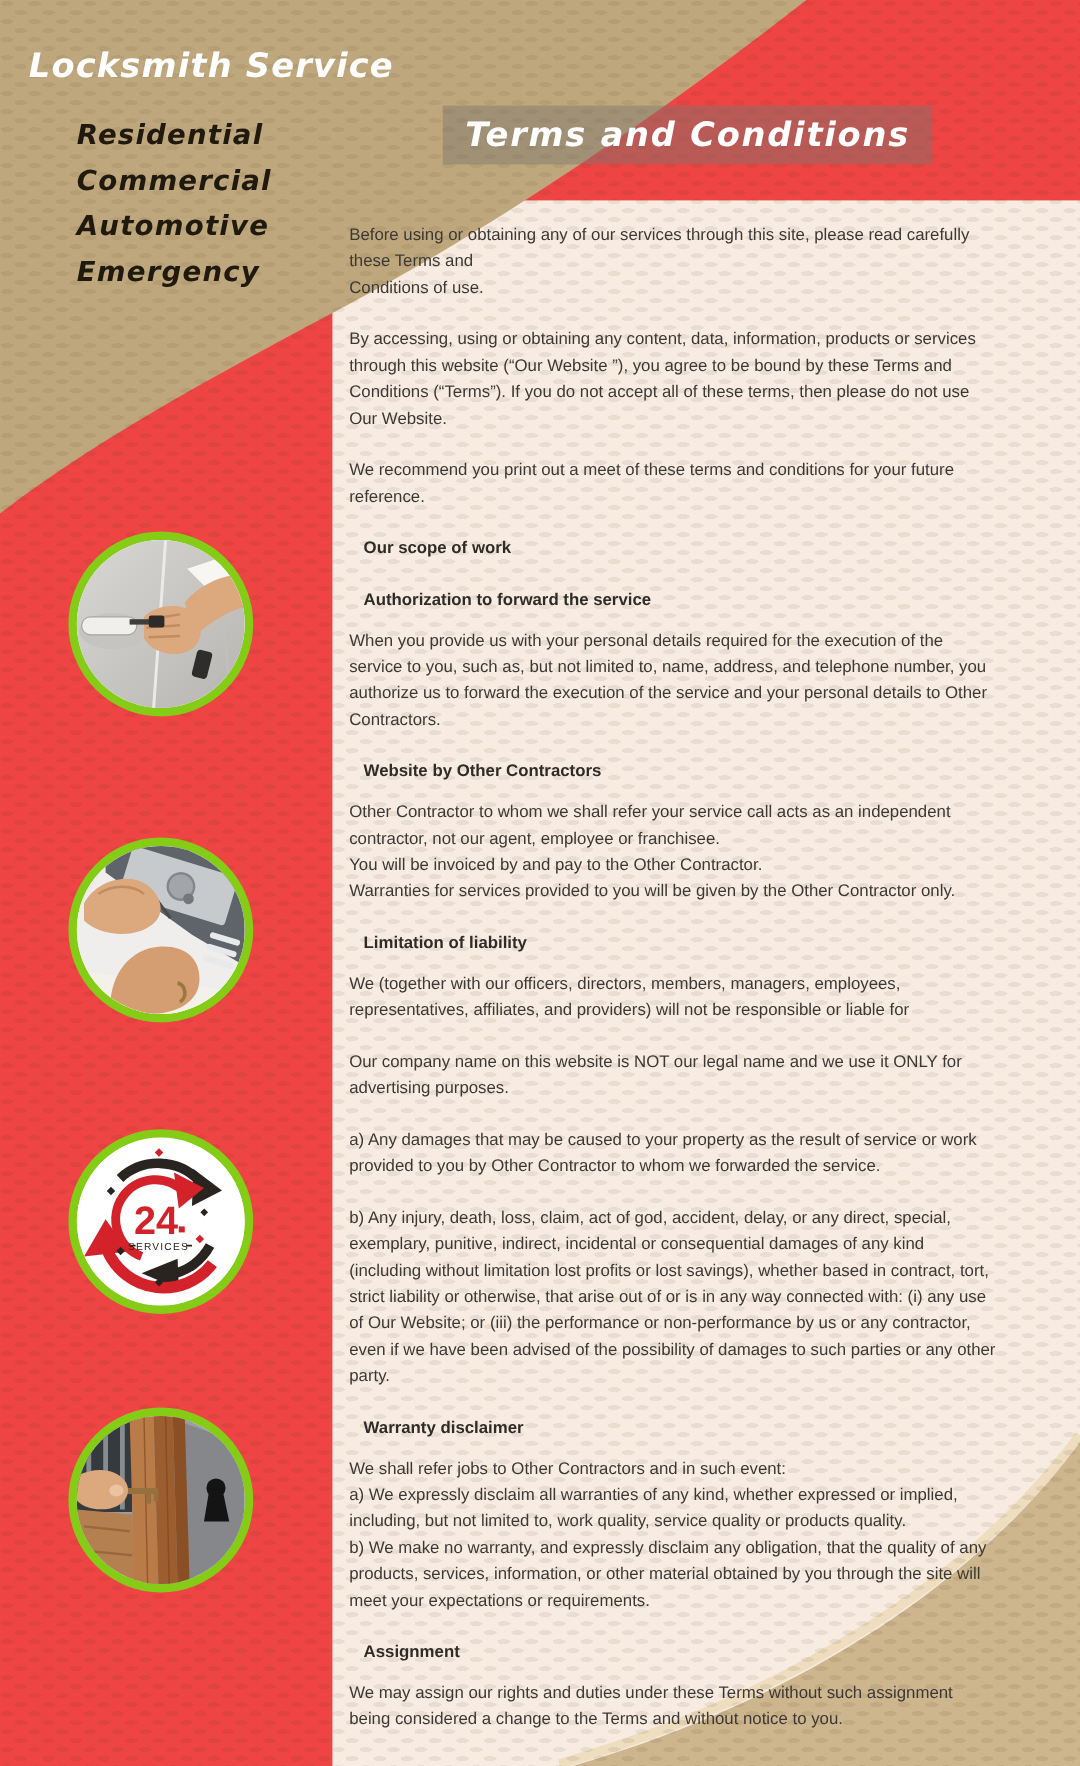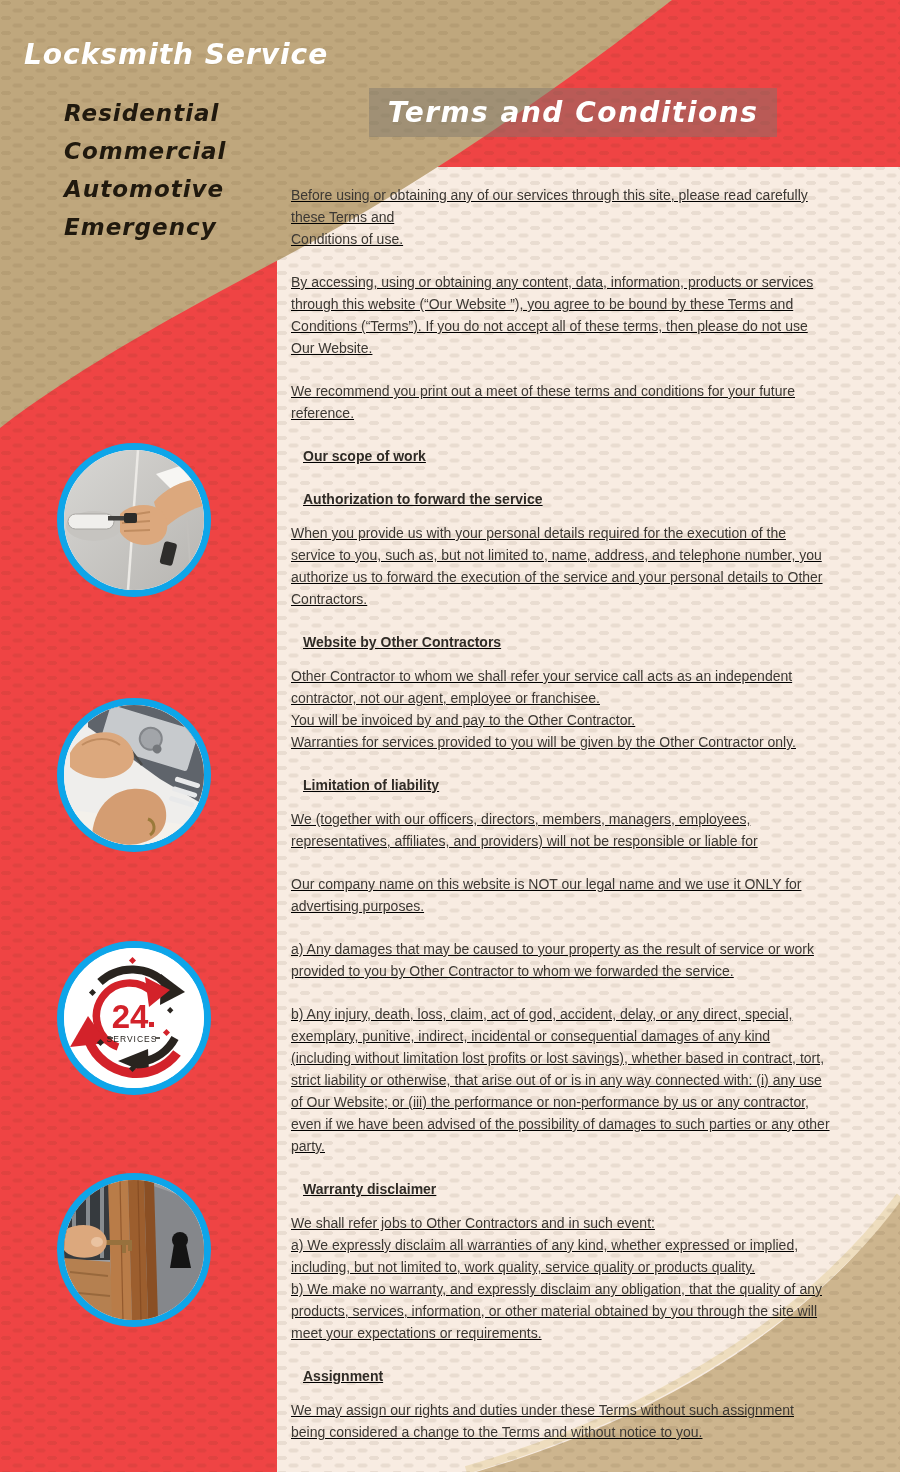--- a/index.html
+++ b/index.html
@@ -35,25 +35,25 @@
   .menu li{height:38px;line-height:34px;cursor:pointer;}
   .terms-banner{
     position:absolute;left:369px;top:88px;width:408px;height:49px;z-index:3;
     background:rgba(122,117,108,0.45);
     display:flex;align-items:center;justify-content:center;
     font-family:"DejaVu Sans",sans-serif;font-style:italic;font-weight:bold;
     font-size:28px;letter-spacing:1.5px;color:#ffffff;white-space:nowrap;
   }
   .circle{
     position:absolute;left:57px;width:140px;height:140px;z-index:3;
-    border:7px solid #0ea5e9;border-radius:50%;overflow:hidden;background:#fff;
+    border:7px solid #84cc16;border-radius:50%;overflow:hidden;background:#fff;
   }
   .circle svg{display:block;width:140px;height:140px;}
   .c1{top:443px;} .c2{top:698px;} .c3{top:941px;} .c4{top:1173px;}
-  .content{position:absolute;left:291px;top:184px;width:600px;z-index:3;text-decoration:underline;}
+  .content{position:absolute;left:291px;top:184px;width:600px;z-index:3;}
   .block{margin:0 0 21px 0;}
   .block-heading{
     margin:12px;font-size:14px;line-height:22px;font-weight:bold;color:#2f2b26;
     font-family:"Liberation Sans",sans-serif;
   }
   .block-text{
     font-size:14px;line-height:22px;color:#3c3833;white-space:pre;
     font-family:"Liberation Sans",sans-serif;
   }
 </style>

